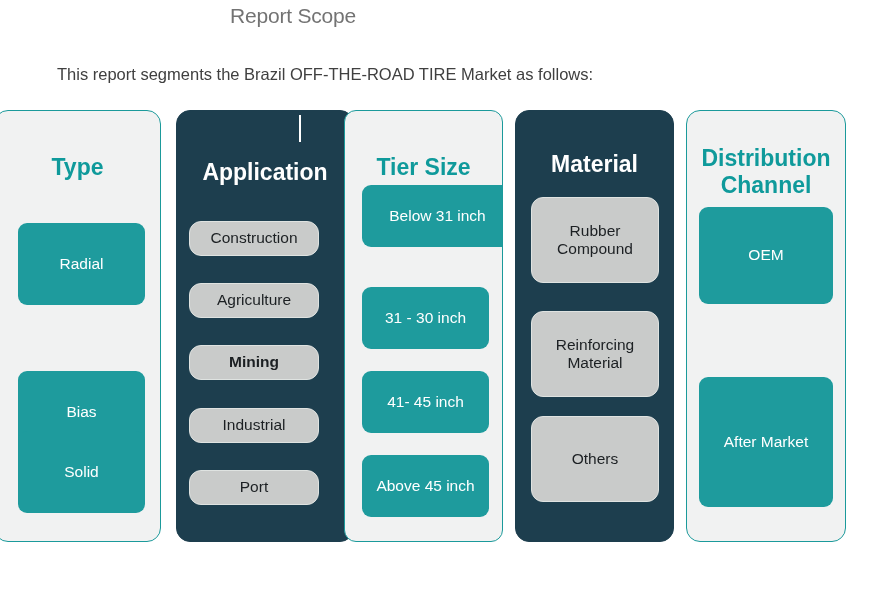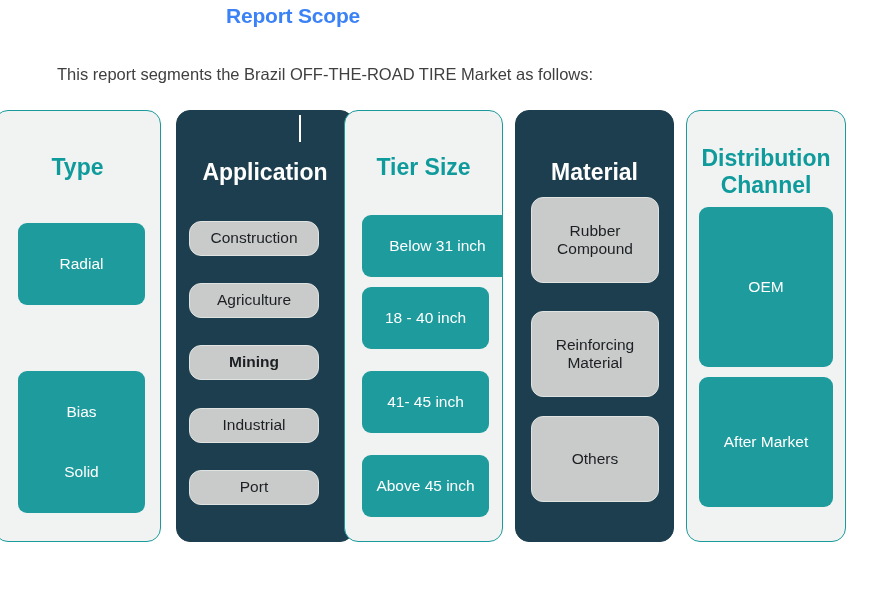--- a/index.html
+++ b/index.html
@@ -17,22 +17,22 @@
   }
 
   
   #page-title {
     position: absolute;
     left: 0;
     top: 4px;
     width: 586px;
     text-align: center;
     font-size: 21px;
-    font-weight: bold;
-    color: #3b82f6;
+    font-weight: normal;
+    color: #737373;
     letter-spacing: -0.2px;
   }
   #page-subtitle {
     position: absolute;
     left: 57px;
     top: 65px;
     font-size: 16.5px;
     font-weight: normal;
     color: #404040;
     white-space: nowrap;
@@ -140,41 +140,41 @@
       <div class="col-header white" style="top:48px;">Application</div>
       <div class="items">
         <div class="item-box gray" style="left:12px; width:130px; top:110px; height:35px;">Construction</div>
         <div class="item-box gray" style="left:12px; width:130px; top:172px; height:35px;">Agriculture</div>
         <div class="item-box gray" style="left:12px; width:130px; top:234px; height:35px;font-weight:bold;">Mining</div>
         <div class="item-box gray" style="left:12px; width:130px; top:297px; height:35px;">Industrial</div>
         <div class="item-box gray" style="left:12px; width:130px; top:359px; height:35px;text-align:center;">Port</div>
       </div>
     </div>
 
-    <div class="column-card light" style="left:344px; width:159px;">
+    <div class="column-card light" style="left:344px; width:159px;border-radius:12px;">
       <div class="col-header teal" style="top:43px;">Tier Size</div>
       <div class="items">
-        <div class="item-box teal" style="left:17px; width:151px; top:104px; height:62px;">Below 31 inch</div>
-        <div class="item-box teal" style="left:17px; width:127px; top:176px; height:62px;">18 - 40 inch</div>
+        <div class="item-box teal" style="left:17px; width:151px; top:74px; height:62px;">Below 31 inch</div>
+        <div class="item-box teal" style="left:17px; width:127px; top:176px; height:62px;">31 - 30 inch</div>
         <div class="item-box teal" style="left:17px; width:127px; top:260px; height:62px;">41- 45 inch</div>
         <div class="item-box teal" style="left:17px; width:127px; top:344px; height:62px;">Above 45 inch</div>
       </div>
     </div>
 
     <div class="column-card dark" style="left:515px; width:159px;">
-      <div class="col-header white" style="top:48px;">Material</div>
+      <div class="col-header white" style="top:40px;">Material</div>
       <div class="items">
         <div class="item-box gray" style="left:15px; width:128px; top:86px; height:86px;">Rubber Compound</div>
         <div class="item-box gray" style="left:15px; width:128px; top:200px; height:86px;">Reinforcing Material</div>
         <div class="item-box gray" style="left:15px; width:128px; top:305px; height:86px;">Others</div>
       </div>
     </div>
 
     <div class="column-card light" style="left:686px; width:160px;">
       <div class="col-header teal" style="top:34px; padding:0 6px;">Distribution Channel</div>
       <div class="items">
-        <div class="item-box teal" style="left:12px; width:134px; top:96px; height:160px;">OEM</div>
+        <div class="item-box teal" style="left:12px; width:134px; top:96px; height:97px;">OEM</div>
         <div class="item-box teal" style="left:12px; width:134px; top:266px; height:130px;">After Market</div>
       </div>
     </div>
 
   </div>
 </div>
 
 </body></html>

